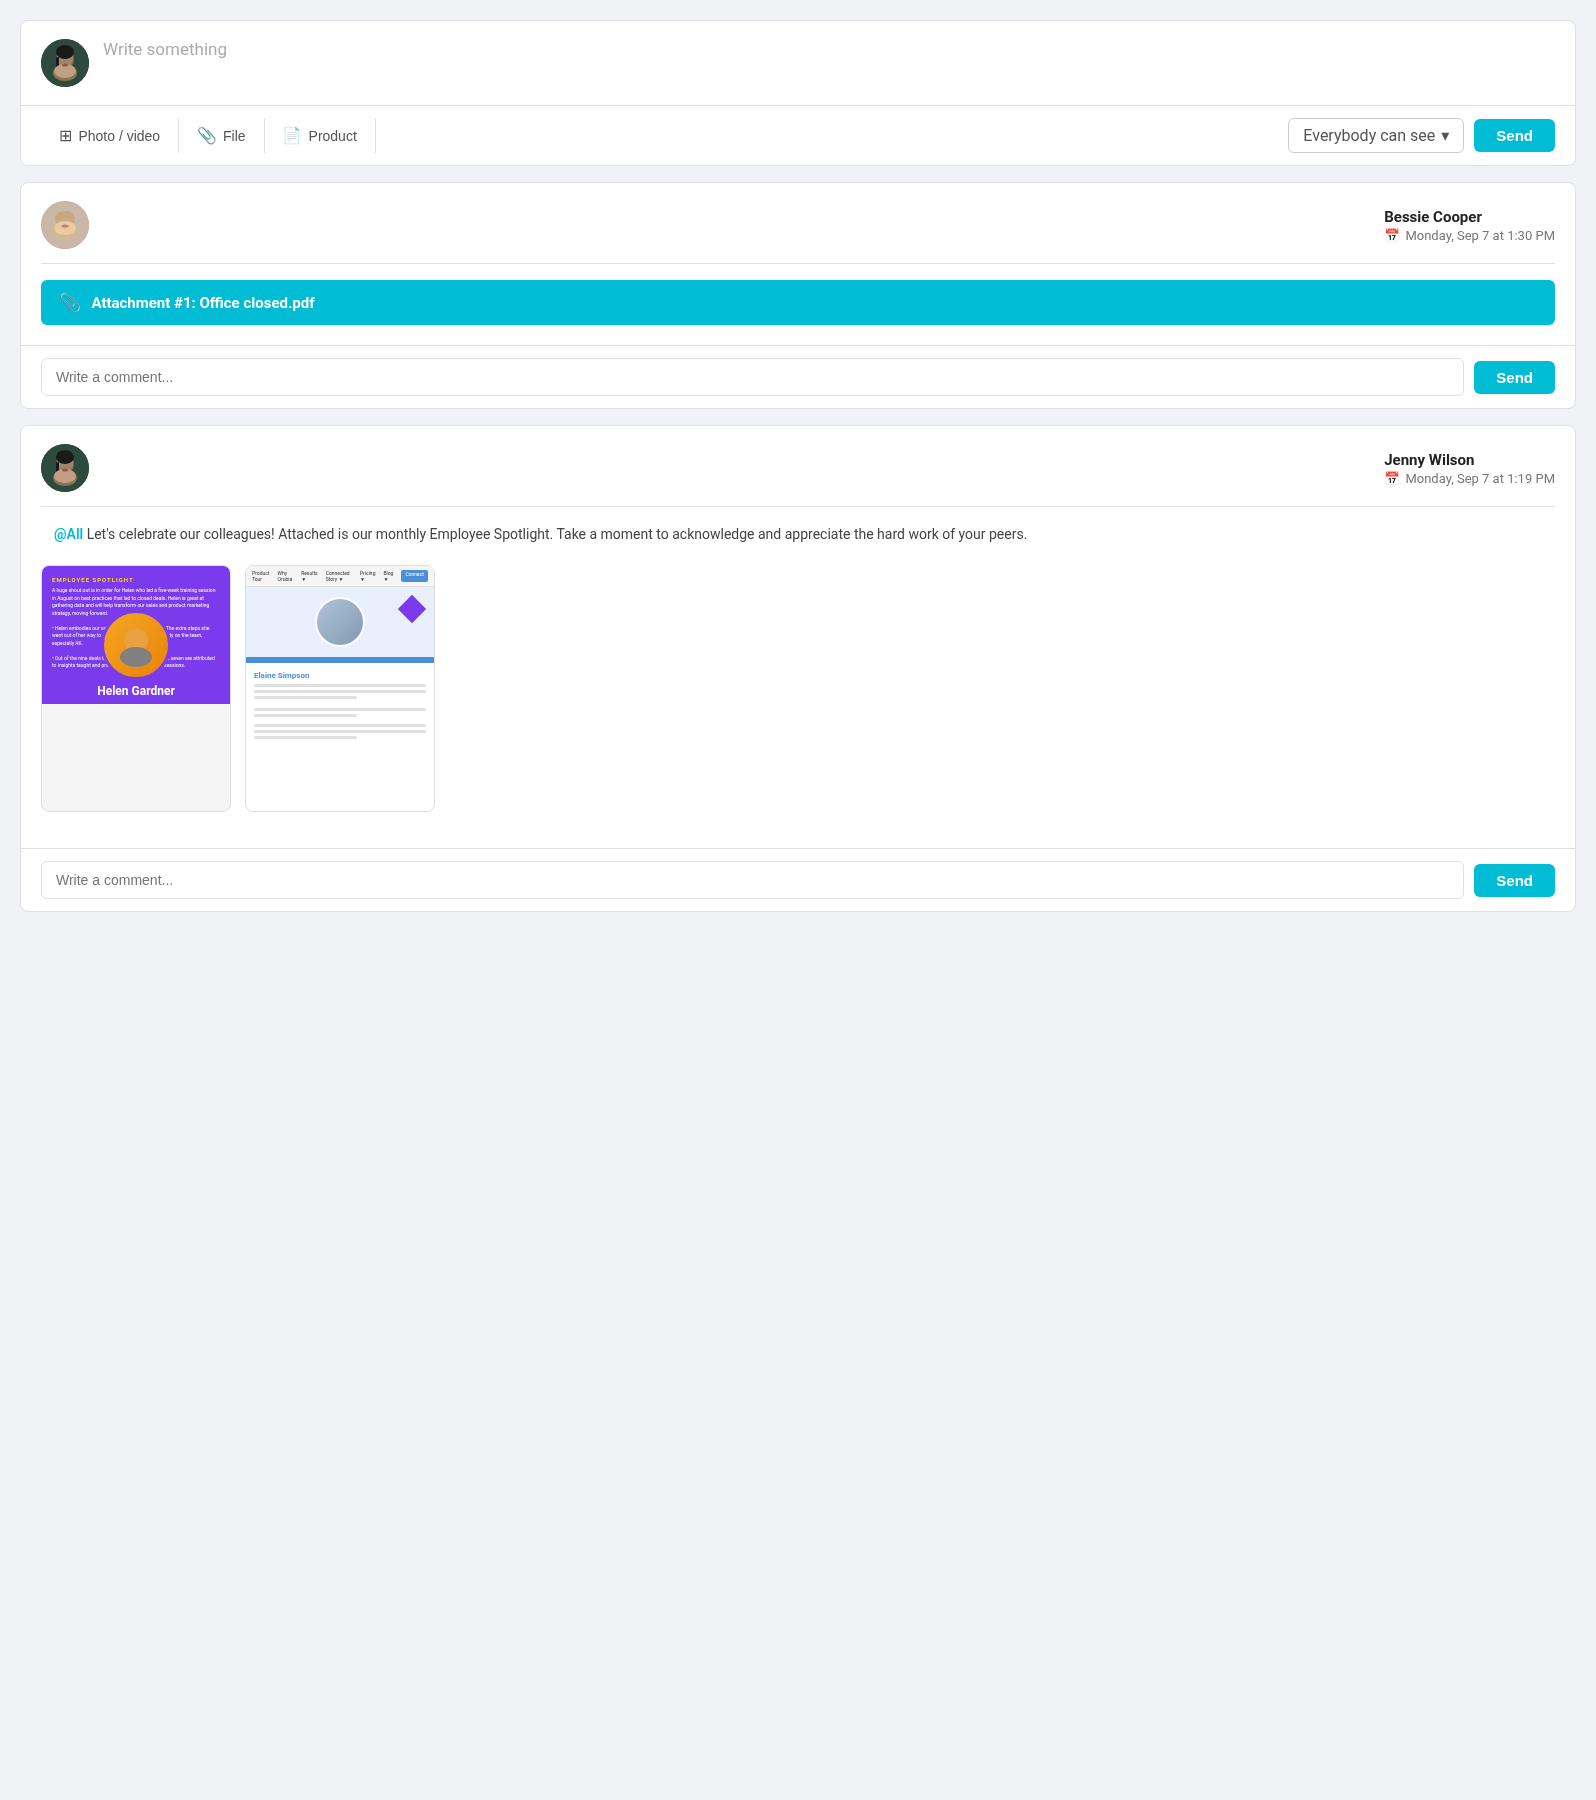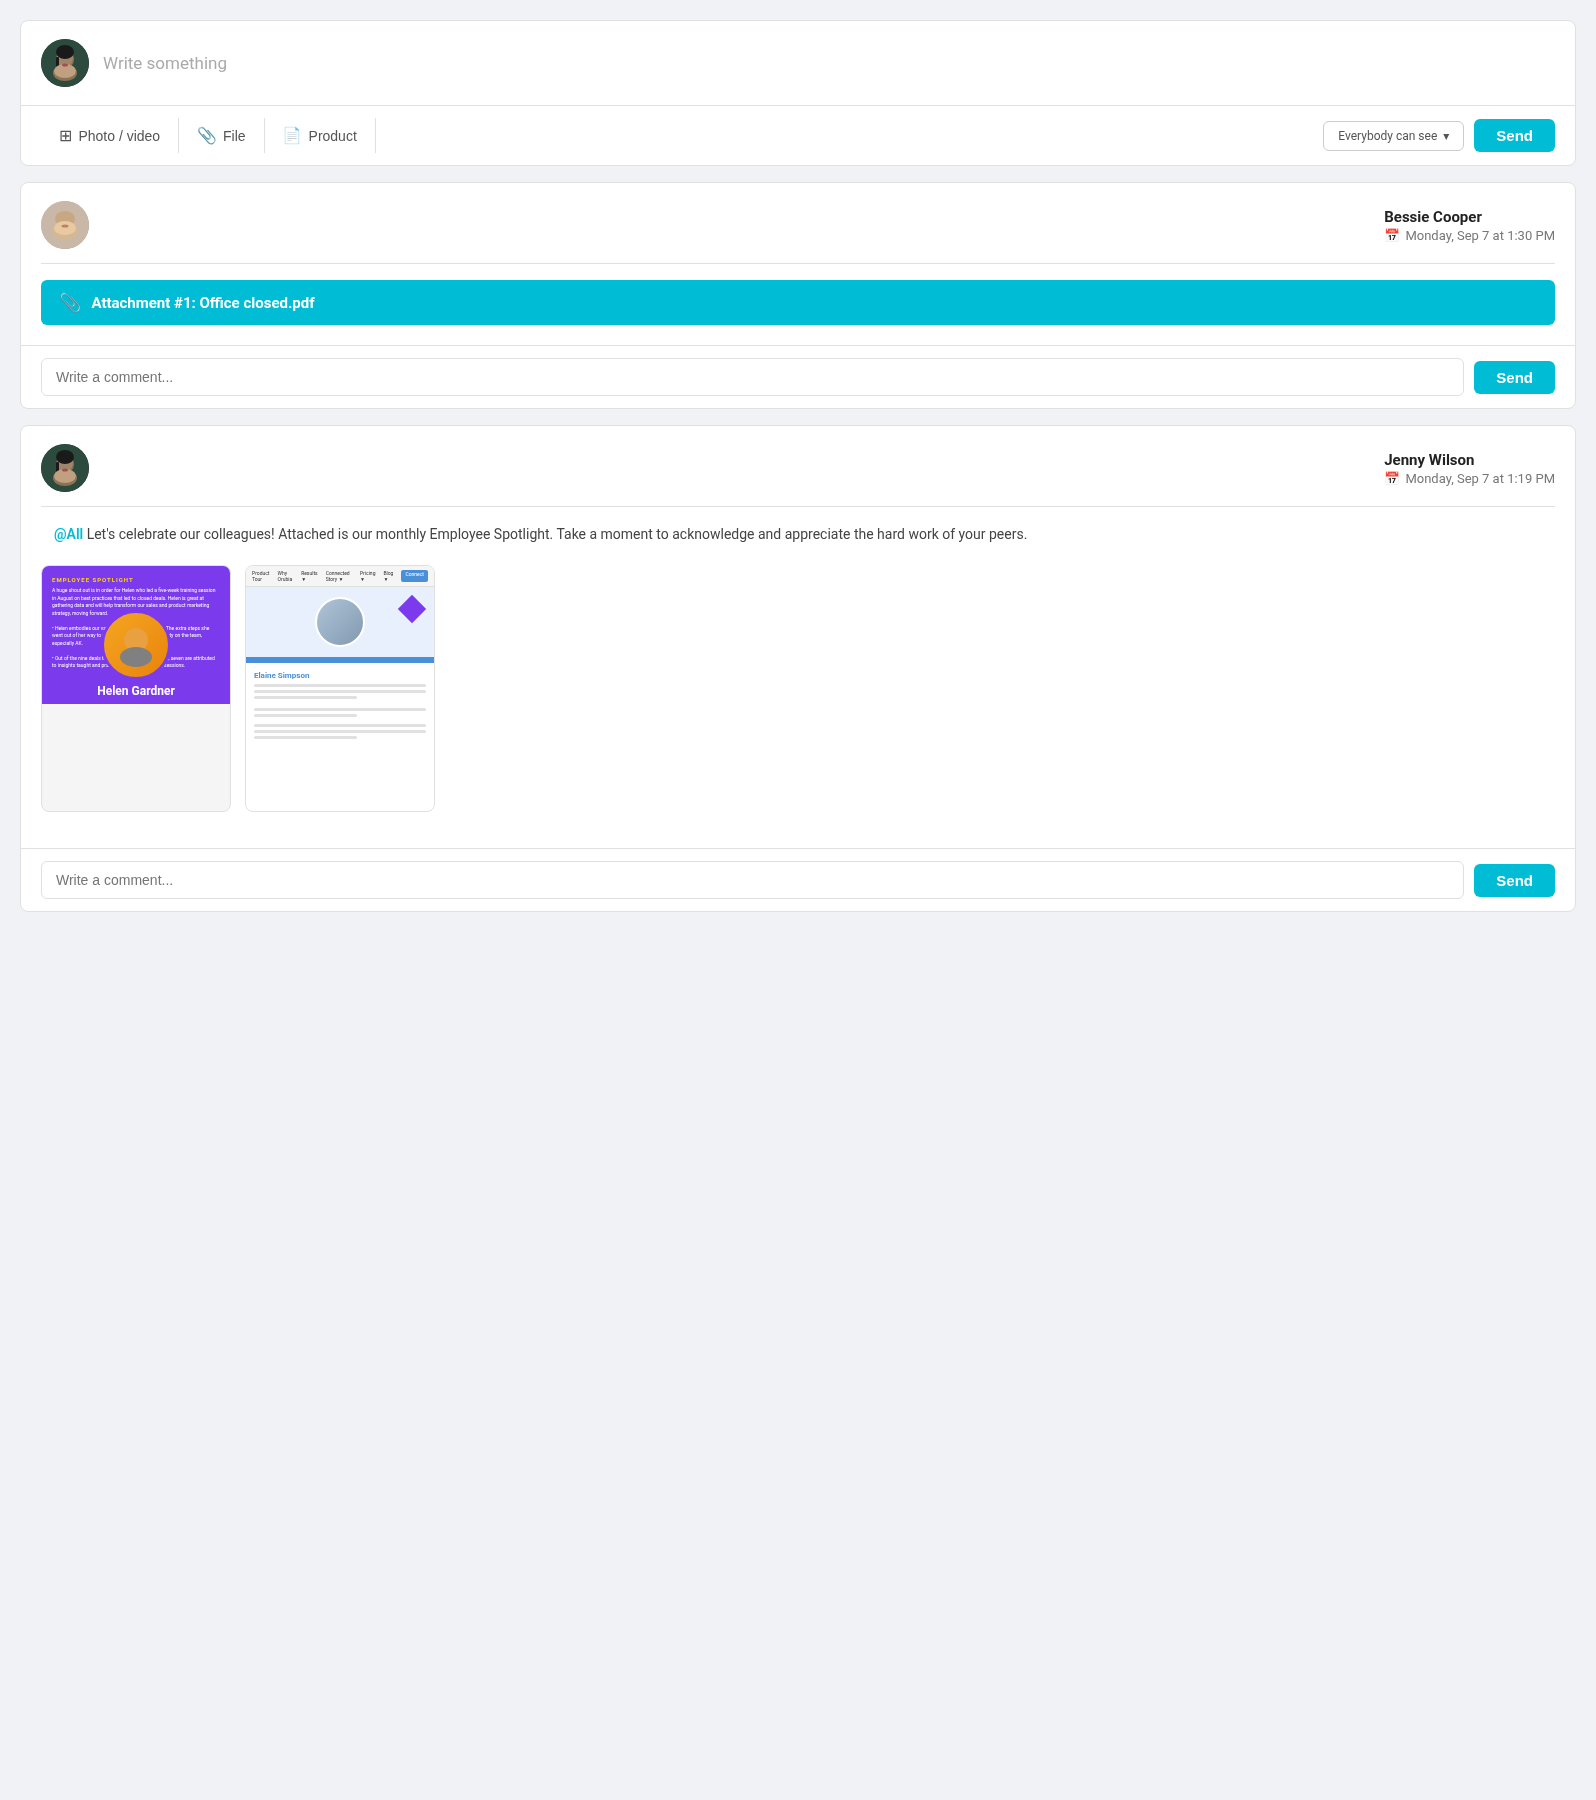--- a/index.html
+++ b/index.html
@@ -12,21 +12,21 @@
     .card {
       background: #fff;
       border-radius: 8px;
       border: 1px solid #e0e0e0;
       margin-bottom: 16px;
       overflow: hidden;
     }
     
     .compose-top {
       display: flex;
-      align-items: center;
+      align-items: flex-start;
       padding: 18px 20px;
       border-bottom: 1px solid #e0e0e0;
     }
     .avatar {
       width: 48px;
       height: 48px;
       border-radius: 50%;
       overflow: hidden;
       flex-shrink: 0;
       margin-right: 14px;
@@ -72,21 +72,21 @@
     .toolbar-spacer { flex: 1; }
     .visibility-select {
       display: flex;
       align-items: center;
       gap: 6px;
       padding: 7px 14px;
       border: 1px solid #ccc;
       border-radius: 6px;
       background: #fff;
       color: #555;
-      font-size: 12px;
+      font-size: 16px;
       cursor: pointer;
       margin-right: 10px;
     }
     .send-btn {
       background: #00bcd4;
       color: #fff;
       border: none;
       border-radius: 6px;
       padding: 8px 22px;
       font-size: 15px;

